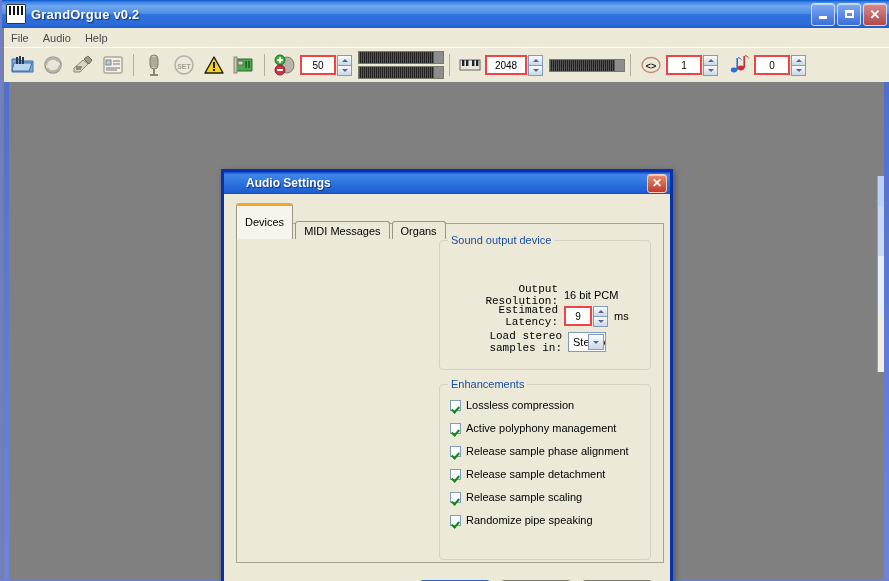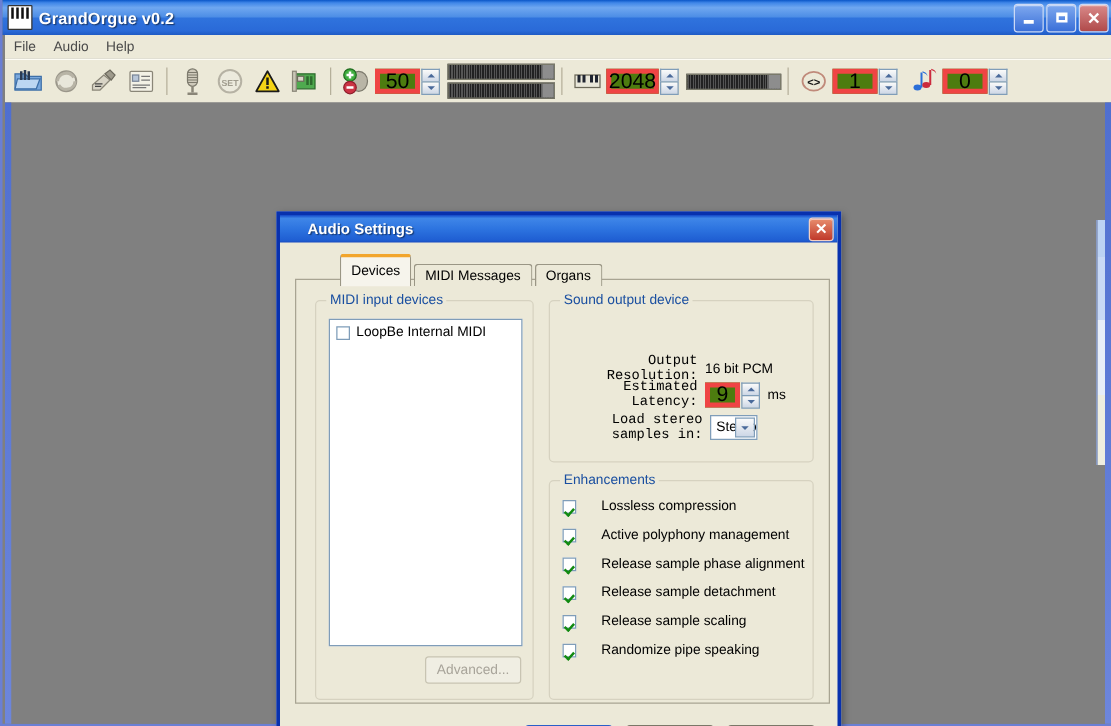--- a/index.html
+++ b/index.html
@@ -60,23 +60,23 @@
   .toolbar{
     position:absolute;left:2px;top:47px;width:885px;height:35px;
     background:#ece9d8;
     border-top:1px solid #fdfcf5;
     display:flex;align-items:center;
     box-sizing:border-box;
   }
   .tbtn{width:30px;height:30px;display:flex;align-items:center;justify-content:center;flex:none;}
   .sep{width:1px;height:22px;background:#b5b09a;margin:0 5px;flex:none;}
   .numbox{
-    height:20px;background:#4d7c0f;border:4px solid #ef4444;
+    height:20px;background:#ffffff;border:2px solid #ef4444;
     display:flex;align-items:center;justify-content:center;
-    font-size:17px;color:#000;box-sizing:border-box;flex:none;
+    font-size:10px;color:#000;box-sizing:border-box;flex:none;
   }
   .spin{
     width:15px;height:21px;display:flex;flex-direction:column;flex:none;margin-left:1px;
   }
   .spin div{
     flex:1;background:linear-gradient(to bottom,#fbfbfa,#cdd7e6);
     border:1px solid #7f9db9;display:flex;align-items:center;justify-content:center;
     box-sizing:border-box;
   }
   .spin div:first-child{border-bottom:none;}
@@ -133,23 +133,22 @@
   
   .tabstrip{position:absolute;left:12px;top:31px;display:flex;align-items:flex-end;z-index:3;}
   .tab{
     height:18px;padding:2px 8px 2px 8px;font-size:11px;color:#000;
     background:#ece9d8;border:1px solid #9a9685;border-bottom:none;
     border-radius:3px 3px 0 0;margin-right:2px;
     display:flex;align-items:center;box-sizing:border-box;
   }
   .tab.active{
     background:#f6f4ec;border-top:3px solid #f2a52c;
-    height:26px;padding-top:0;position:relative;top:0;
+    height:36px;padding-top:0;position:relative;top:0;
     font-weight:normal;
-    margin-left:36px;
   }
   .tabpanel{
     position:absolute;left:12px;top:51px;width:428px;height:340px;
     background:#ece9d8;border:1px solid #a8a492;
     box-sizing:border-box;
   }
   
   .group{
     position:absolute;border:1px solid #d6d2c0;border-radius:4px;
     box-sizing:border-box;
@@ -192,21 +191,21 @@
     width:38px;height:20px;background:#fff;border:1px solid #7f9db9;
     display:flex;align-items:center;box-sizing:border-box;
     font-size:11px;padding-left:4px;position:relative;
   }
   .combo .arrowbtn{
     position:absolute;right:1px;top:1px;width:16px;height:16px;
     background:linear-gradient(to bottom,#fafafa,#cdd7e6);
     border:1px solid #7f9db9;box-sizing:border-box;
     display:flex;align-items:center;justify-content:center;
   }
-  .enh-row{position:absolute;left:10px;display:flex;align-items:center;font-size:11px;color:#000;gap:15px;}
+  .enh-row{position:absolute;left:10px;display:flex;align-items:center;font-size:11px;color:#000;}
   .btnrow{
     position:absolute;left:0;bottom:10px;width:452px;
     display:flex;justify-content:flex-end;padding-right:24px;gap:11px;box-sizing:border-box;
   }
   .dbtn{
     width:70px;height:22px;background:#f0eee3;
     border:1px solid #7a7768;border-radius:3px;
     font-size:11px;color:#000;display:flex;align-items:center;justify-content:center;
     box-sizing:border-box;
     background-image:linear-gradient(to bottom,#fbfaf4,#e6e3d4);
@@ -449,30 +448,20 @@
       </div>
 
       <div class="tabstrip">
         <div class="tab active">Devices</div>
         <div class="tab">MIDI Messages</div>
         <div class="tab">Organs</div>
       </div>
 
       <div class="tabpanel">
 
-        <div class="group" id="grp-midi">
-          <div class="group-title">MIDI input devices</div>
-          <div class="listbox">
-            <div class="listrow">
-              <span class="cb"></span>
-              <span>LoopBe Internal MIDI</span>
-            </div>
-          </div>
-          <div class="adv-btn">Advanced...</div>
-        </div>
 
         <div class="group" id="grp-sound">
           <div class="group-title">Sound output device</div>
 
 
           <div class="srow" style="left:8px;top:42px;width:196px;justify-content:flex-start">
             <span class="lbl-right" style="width:110px;display:inline-block">Output Resolution:</span>
             <span style="margin-left:6px">16 bit PCM</span>
           </div>
 

